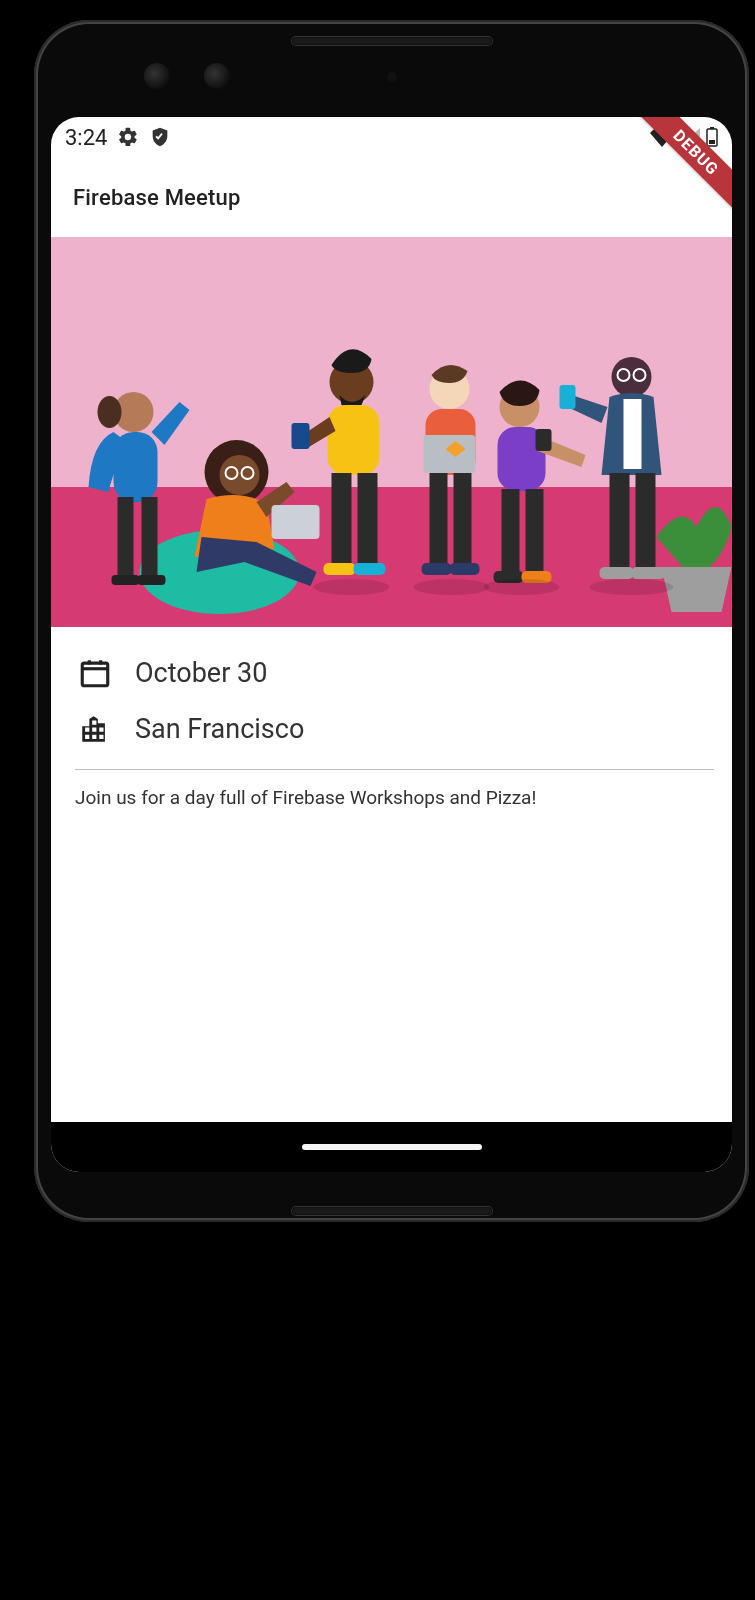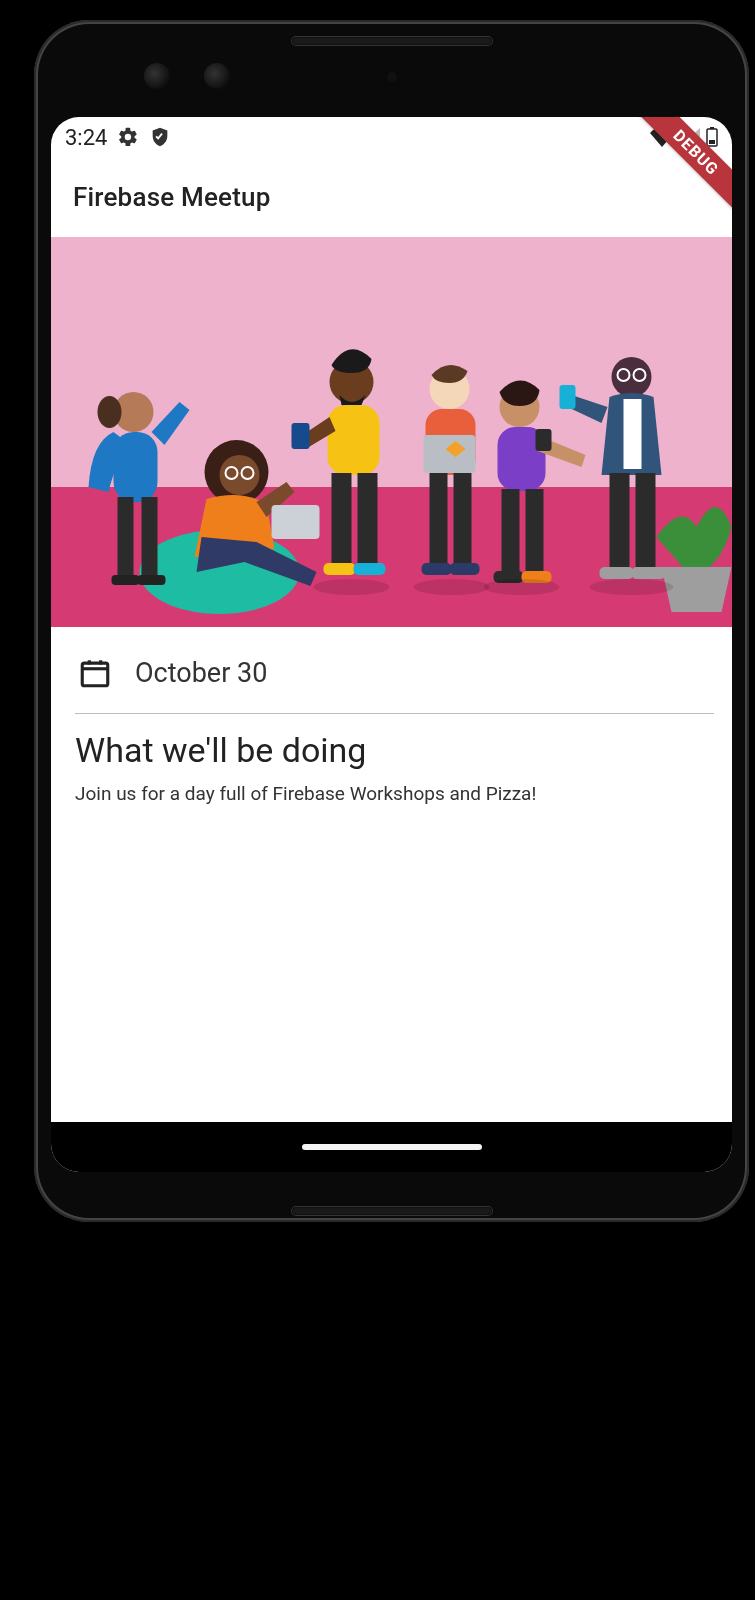--- a/index.html
+++ b/index.html
@@ -83,21 +83,21 @@
     }
 
     
     .appbar {
       height: 80px;
       display: flex;
       align-items: center;
       padding: 0 22px;
     }
     .appbar-title {
-      font-size: 26px;
+      font-size: 22px;
       font-weight: 500;
       color: #222;
       letter-spacing: .2px;
     }
 
     
     .hero {
       height: 390px;
       background: #eeb2cc;
       position: relative;
@@ -310,22 +310,29 @@
         <span class="icon">
           <svg width="34" height="34" viewBox="0 0 24 24" fill="none" stroke="#222" stroke-width="2.2">
               <rect x="3" y="5" width="18" height="16" rx="1.5"></rect>
               <line x1="3" y1="9" x2="21" y2="9"></line>
               <line x1="8" y1="3" x2="8" y2="6"></line>
               <line x1="16" y1="3" x2="16" y2="6"></line>
             </svg>
         </span>
         <span>October 30</span>
       </div>
+      <div class="info-row">
+        <span class="icon">
+          <svg width="34" height="34" viewBox="0 0 24 24" fill="#222">
+              <path d="M3 21V10h5V5l3-2 3 2v3h5v13H3zm2-2h3v-3H5v3zm0-5h3v-3H5v3zm5 5h3v-3h-3v3zm0-5h3v-3h-3v3zm0-5h3V6h-3v3zm5 10h3v-3h-3v3zm0-5h3v-3h-3v3z"></path>
+            </svg>
+        </span>
+        <span>San Francisco</span>
+      </div>
       <hr class="divider">
-      <div class="section-heading">What we'll be doing</div>
       <div class="section-body">Join us for a day full of Firebase Workshops and Pizza!</div>
     </div>
 
     <div class="navbar">
       <div class="nav-pill"></div>
     </div>
 
   </div>
 </div>
 

